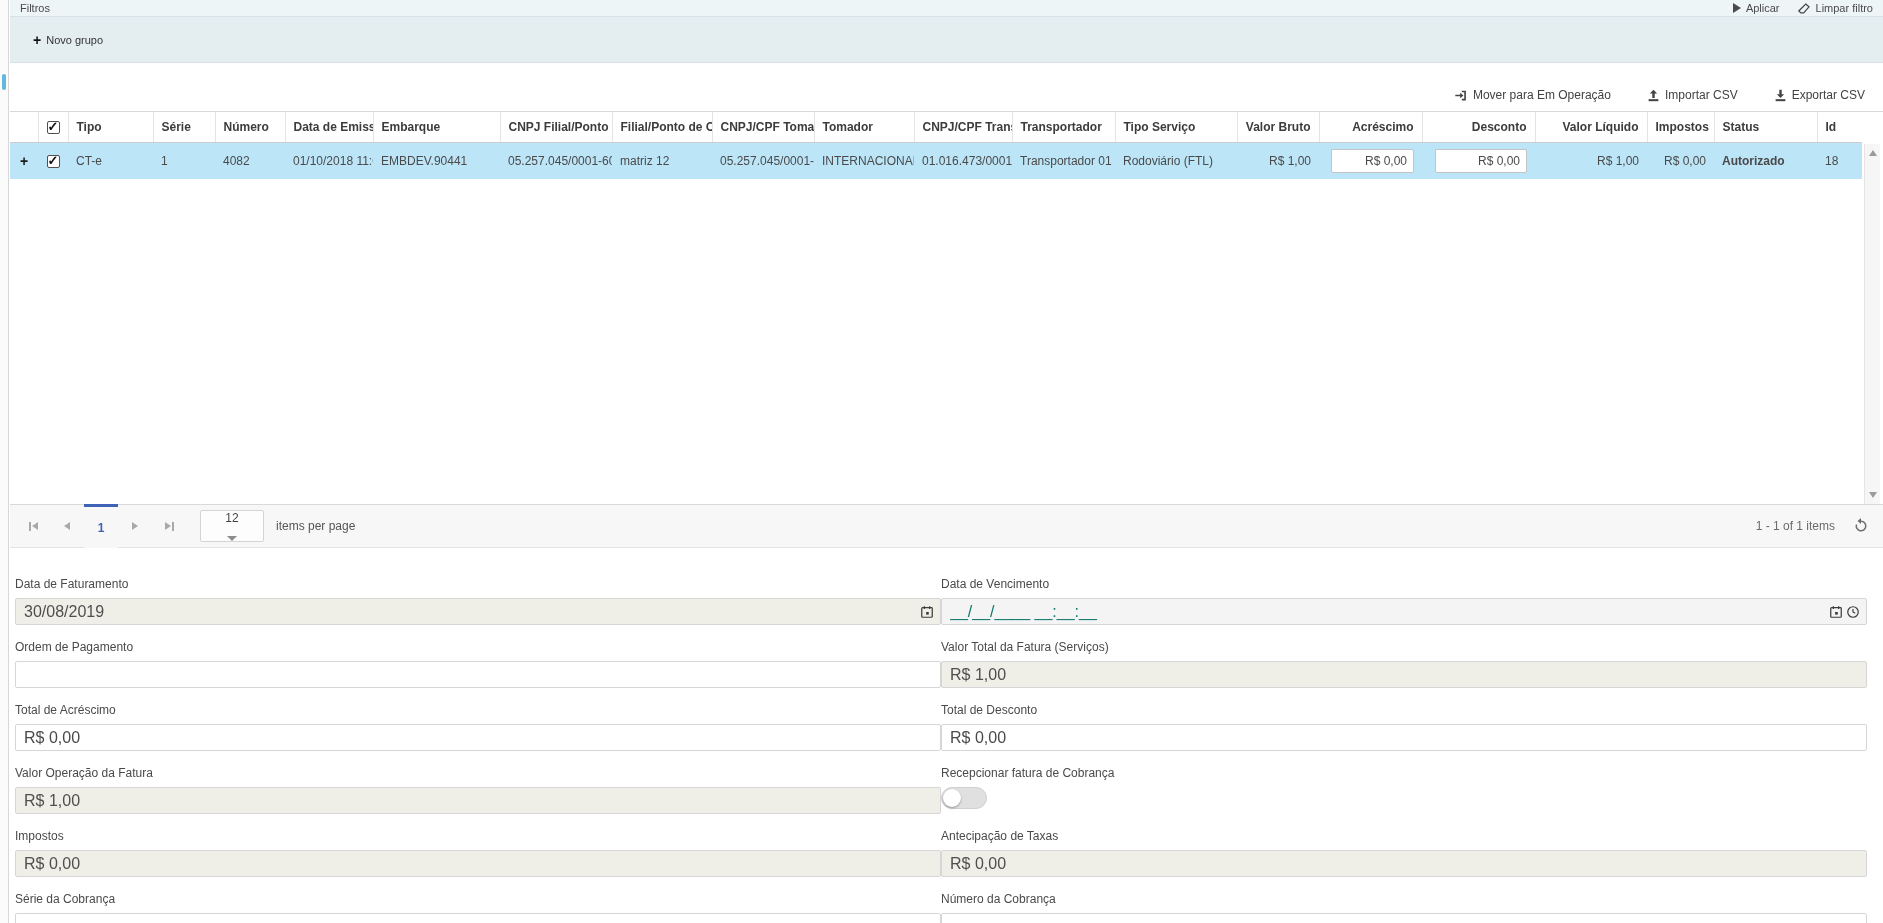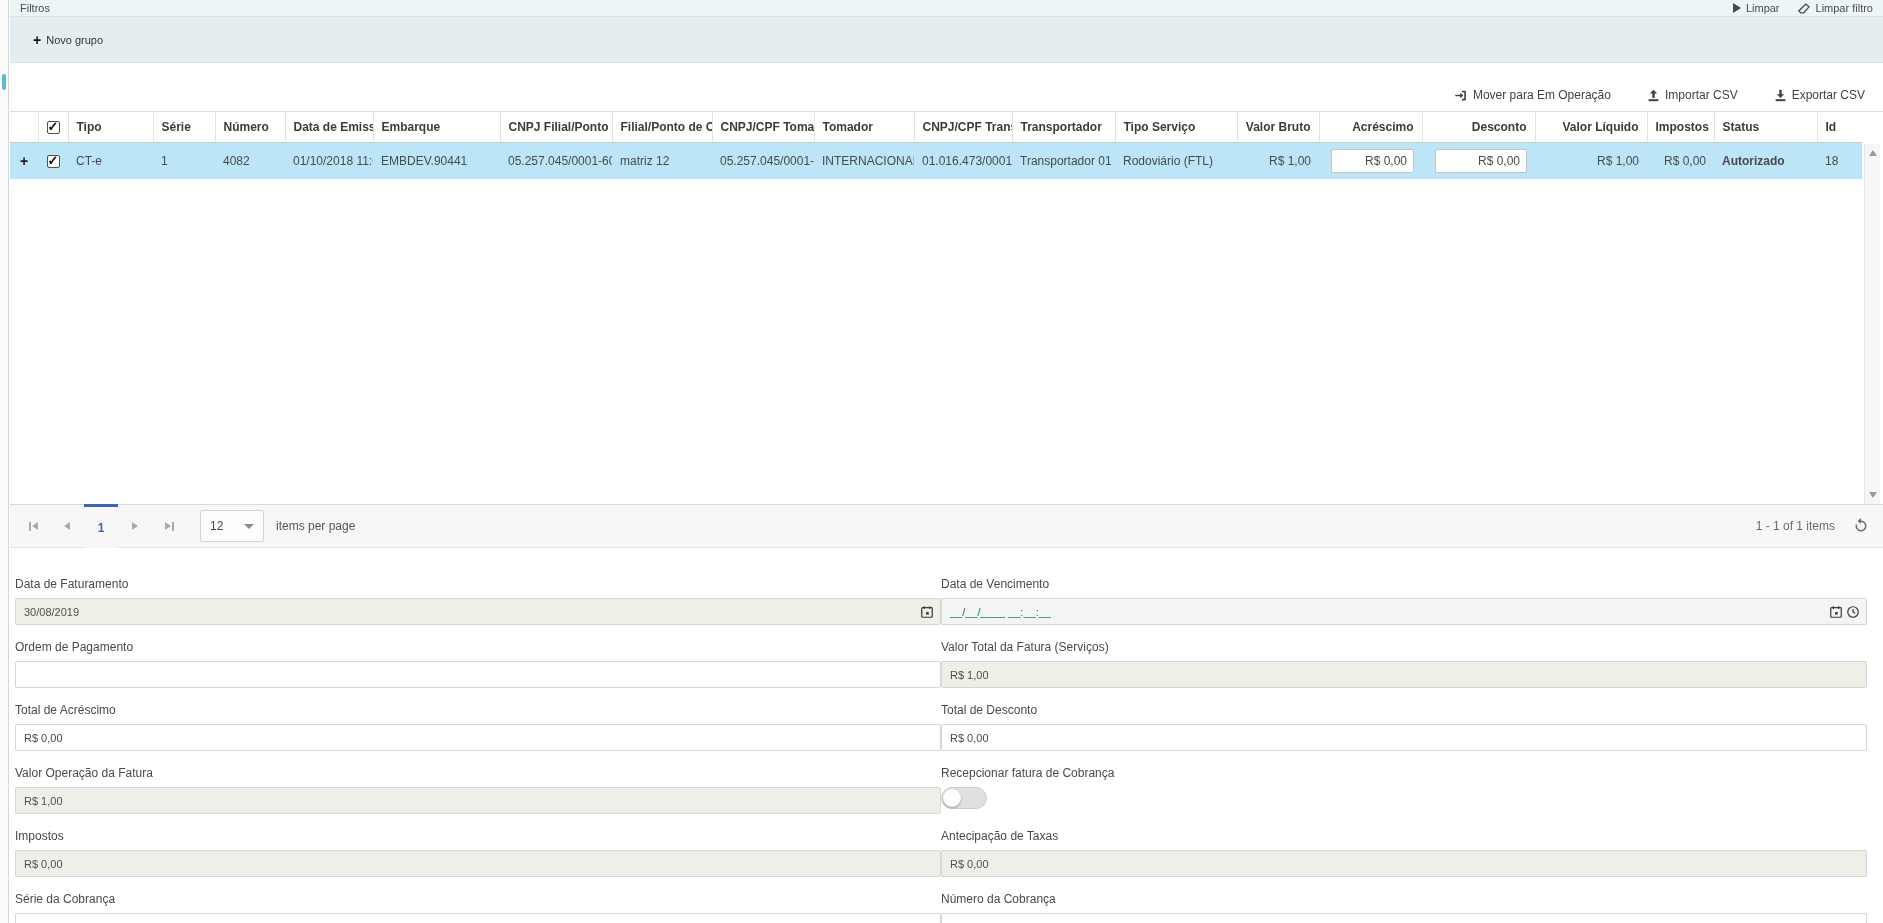--- a/index.html
+++ b/index.html
@@ -52,32 +52,32 @@
   .sb-up { top:6px; border-left:4px solid transparent; border-right:4px solid transparent; border-bottom:6px solid #9a9a9a; }
   .sb-down { bottom:6px; border-left:4px solid transparent; border-right:4px solid transparent; border-top:6px solid #9a9a9a; }
 
   
   .pager { height:44px; background:#f7f7f7; border-top:1px solid #d9d9d9; border-bottom:1px solid #e3e3e3; display:flex; align-items:center; padding:0 14px 0 6px; font-size:12px; color:#555; }
   .pg-btn { width:34px; height:44px; display:flex; align-items:center; justify-content:center; gap:1px; background:transparent; border:none; cursor:pointer; }
   .tri-l { width:0; height:0; border-right:6px solid #a9a9a9; border-top:4px solid transparent; border-bottom:4px solid transparent; }
   .tri-r { width:0; height:0; border-left:6px solid #a9a9a9; border-top:4px solid transparent; border-bottom:4px solid transparent; }
   .pg-bar { width:2px; height:9px; background:#a9a9a9; }
   .page-current { min-width:34px; height:44px; display:flex; align-items:center; justify-content:center; color:#3f62b6; font-weight:bold; border-top:3px solid #3f62b6; background:#f7f7f7; cursor:pointer; }
-  .size-select { width:64px; height:32px; border:1px solid #d4d4d4; border-radius:2px; background:#fdfdfd; display:flex; align-items:center; justify-content:space-between; padding:0 9px; margin:0 12px 0 14px; cursor:pointer; color:#444; }
+  .size-select { width:64px; height:32px; border:1px solid #d4d4d4; border-radius:2px; background:#fdfdfd; display:flex; align-items:center; justify-content:space-between; padding:0 9px; margin:0 12px 0 14px; cursor:pointer; color:#444;flex-direction:column; }
   .chev-down { width:0; height:0; border-left:5px solid transparent; border-right:5px solid transparent; border-top:5px solid #8d8d8d; }
   .pager-right { margin-left:auto; display:flex; align-items:center; gap:18px; color:#6b6b6b;text-align:right; }
   .refresh-btn { background:transparent; border:none; cursor:pointer; padding:0; display:flex; }
 
   
   .billing { padding:14px 15px 0 5px; }
   .billing-title { font-size:15px; font-weight:bold; color:#333; padding-bottom:7px; border-bottom:1px solid #dcdcdc; }
   .form-grid { display:grid; grid-template-columns:repeat(2, 1fr); padding-right:1px; }
   .field { margin-top:15px; }
   .field-label { display:block; font-size:12px; color:#4a4a4a; margin-bottom:7px; }
-  .tb { width:100%; height:27px; border:1px solid #d6d6d6; border-radius:2px; font-size:11px; font-family:inherit; padding:0 8px; color:#4a4a4a; background:#fff; }
+  .tb { width:100%; height:27px; border:1px solid #d6d6d6; border-radius:2px; font-size:16px; font-family:inherit; padding:0 8px; color:#4a4a4a; background:#fff; }
   .tb.disabled { background:#f0efe7; color:#4f4f4f; }
   .tb.gray { background:#f4f4f4; color:#0f766e; }
   .picker { position:relative; }
   .picker .tb { padding-right:46px; }
   .picker-icons { position:absolute; right:7px; top:0; height:27px; display:flex; align-items:center; gap:3px; }
   .icon-btn { background:transparent; border:none; padding:0; cursor:pointer; display:flex; }
   .switch { width:46px; height:22px; border-radius:11px; background:#e0e0e0; border:1px solid #cfcfcf; position:relative; cursor:pointer; margin-top:3px; }
   .switch-knob { position:absolute; left:1px; top:1px; width:18px; height:18px; border-radius:50%; background:#fff; box-shadow:0 1px 2px rgba(0,0,0,.35); }
   .span4 { grid-column:1 / -1;margin-top:39px; }
   .form-actions { display:flex; justify-content:flex-end; padding:36px 15px 12px 0; }
@@ -90,21 +90,21 @@
   <div class="rail-tick"></div>
 </div>
 
 <div class="main">
 
   <div class="filters-bar">
     <span class="filters-title">Filtros</span>
     <span class="filters-actions">
       <button class="flat-btn">
         <span class="play-icon"></span>
-        <span>Limpar</span>
+        <span>Aplicar</span>
       </button>
       <button class="flat-btn">
         <span style="display:flex;">
           <svg width="13" height="13" viewBox="0 0 16 16">
               <path d="M9.5 2.5l4 3.5-6.5 7.5H3.5L1 11z" fill="none" stroke="#4a4a4a" stroke-width="1.6"></path>
             </svg>
         </span>
         <span>Limpar filtro</span>
       </button>
     </span>

